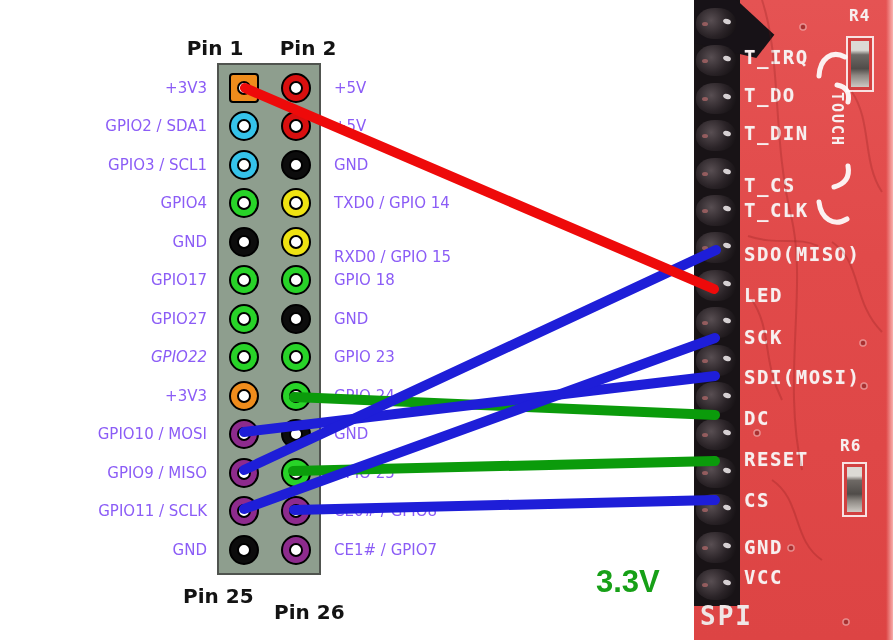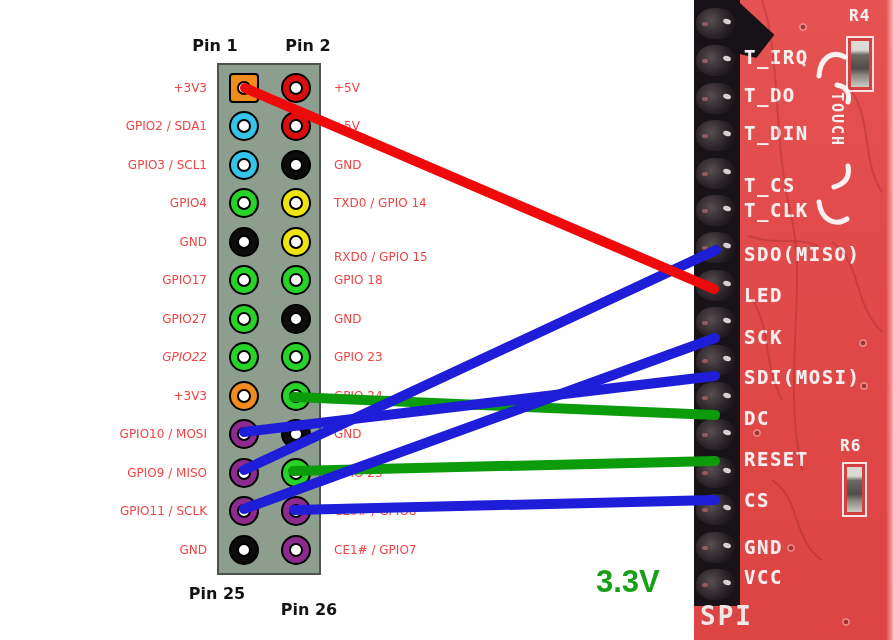--- a/index.html
+++ b/index.html
@@ -2,24 +2,24 @@
 <html><head>
 <meta charset="utf-8">
 <style>
   html,body{margin:0;padding:0;background:#ffffff;}
   .stage{position:relative;width:893px;height:640px;background:#ffffff;overflow:hidden;
          font-family:"DejaVu Sans", sans-serif;}
 
   
   .hdr-box{position:absolute;left:217px;top:63px;width:104px;height:512px;
            background:#8e9e8e;border:2px solid #50544f;box-sizing:border-box;z-index:1;}
-  .pin-col-label{position:absolute;font-weight:bold;font-size:16px;color:#131313;
+  .pin-col-label{position:absolute;font-weight:bold;font-size:20px;color:#131313;
                  text-align:center;white-space:nowrap;z-index:2;}
   .gpio-row{position:absolute;inset:0;z-index:2;}
-  .lbl{position:absolute;font-size:12px;color:#ef4444;white-space:nowrap;line-height:20px;}
+  .lbl{position:absolute;font-size:15px;color:#8b5cf6;white-space:nowrap;line-height:20px;}
   .lbl.left{right:686px;text-align:right;}
   .lbl.right{left:334px;text-align:left;}
   .pin{position:absolute;width:26px;height:26px;border:2px solid #000;border-radius:50%;
        box-sizing:content-box;}
   .pin::after{content:"";position:absolute;inset:6px;background:#ffffff;border:2px solid #000;
               border-radius:50%;box-sizing:border-box;}
   .pin.left-pin{left:229px;}
   .pin.right-pin{left:281px;}
   .pin.shape-square{border-radius:4px;}
 

